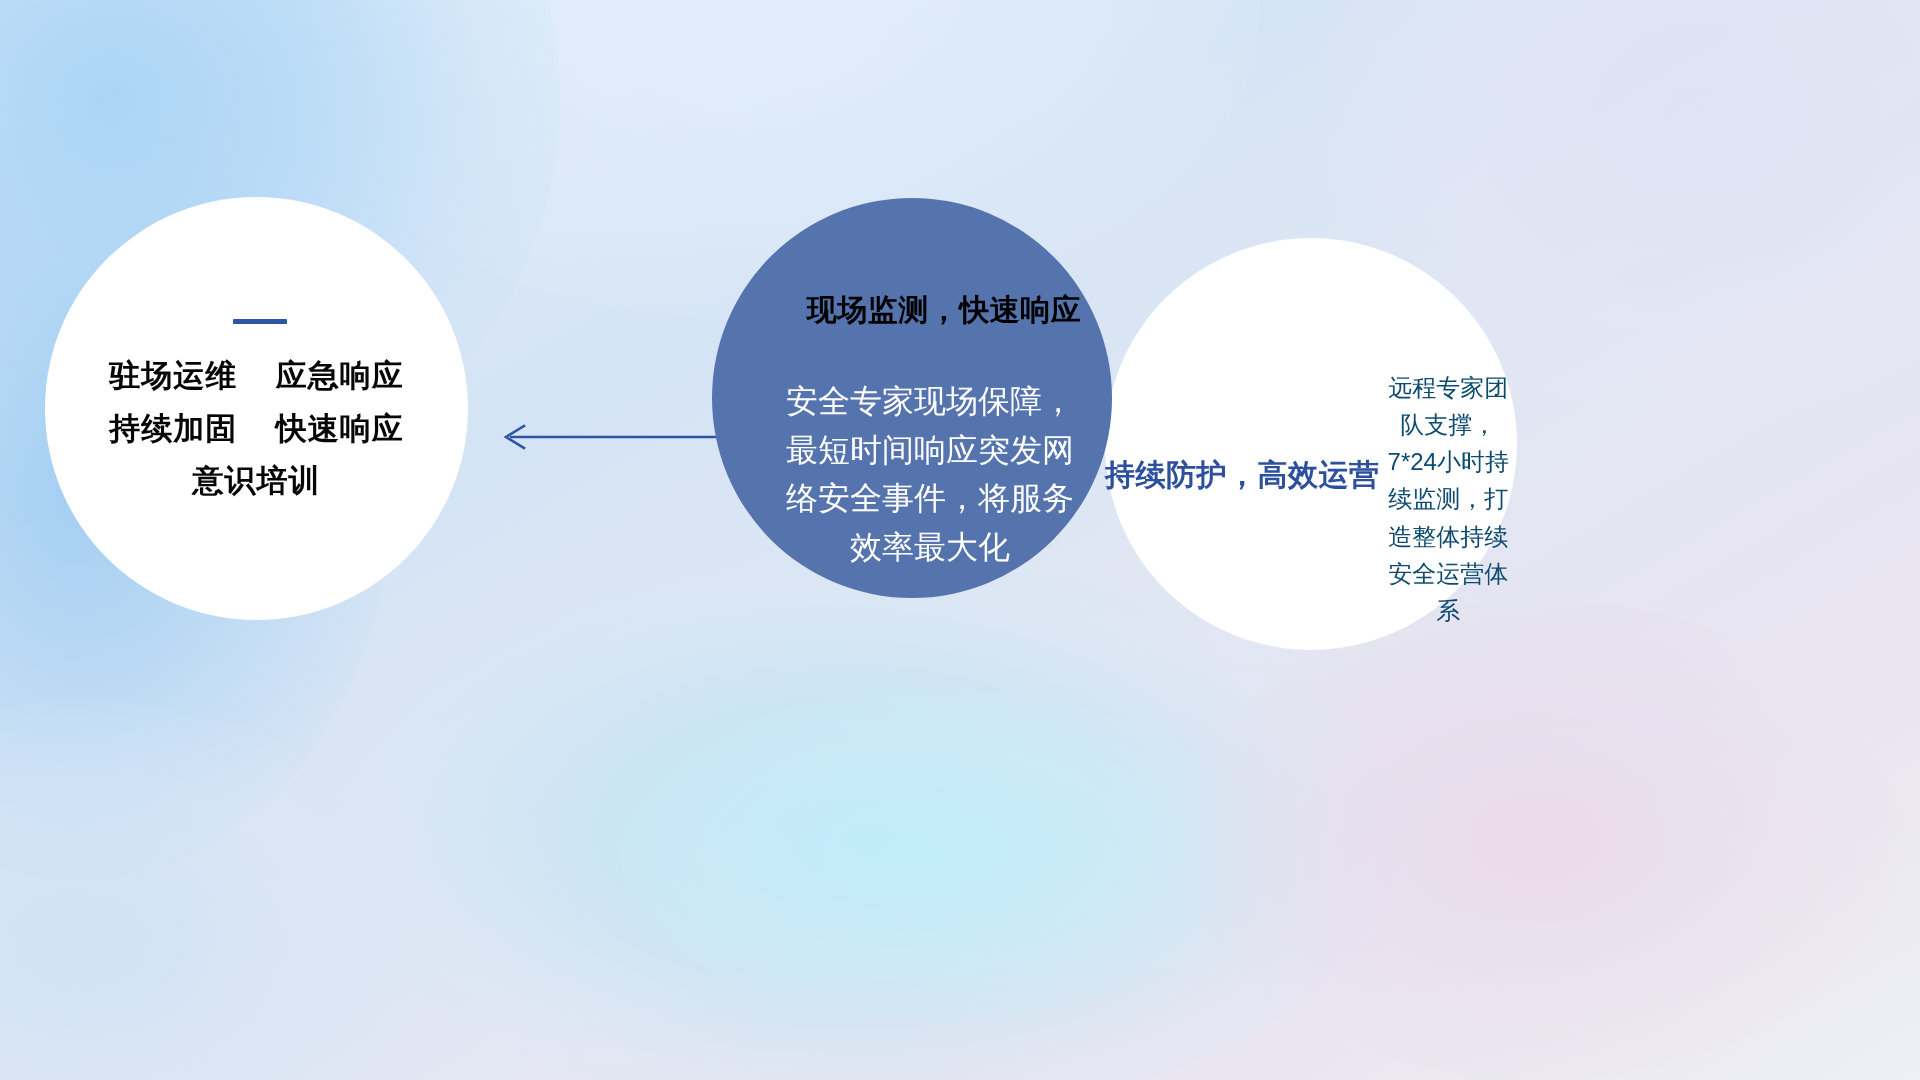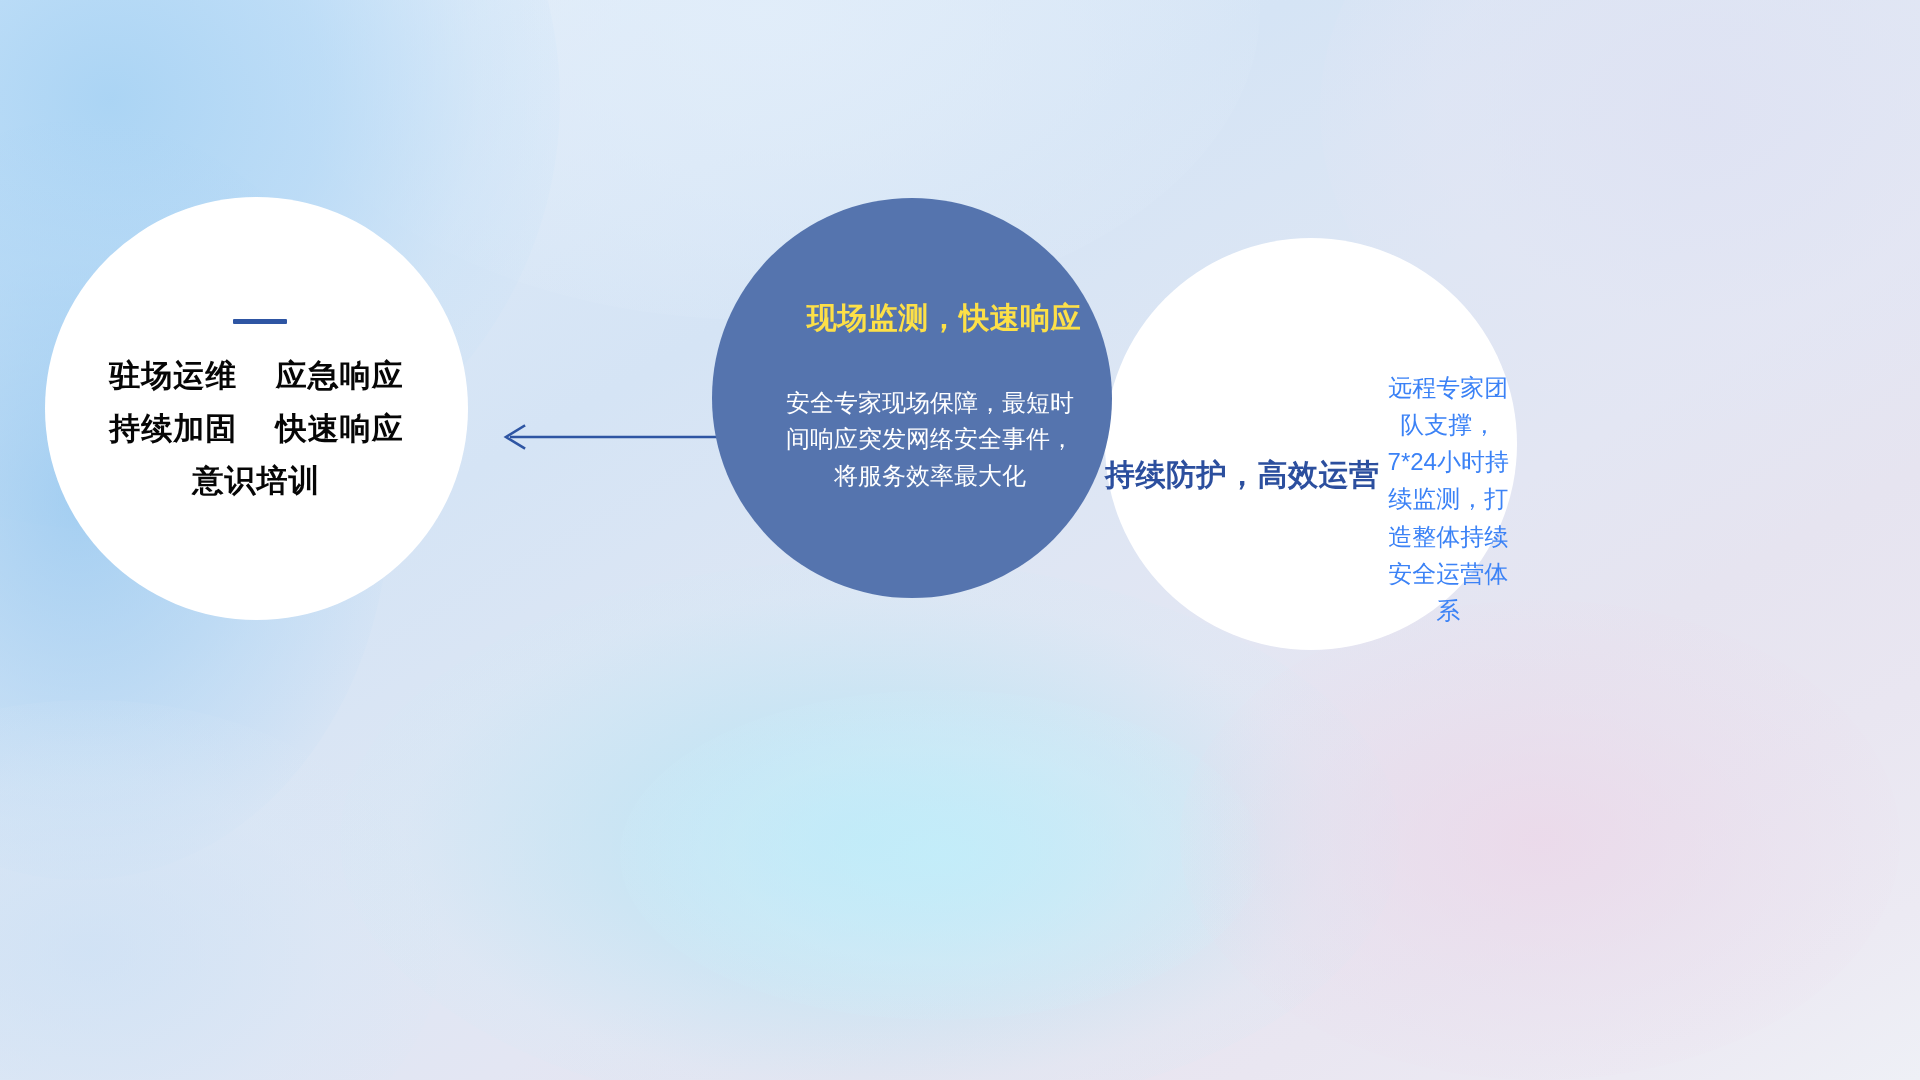--- a/index.html
+++ b/index.html
@@ -153,30 +153,29 @@
     background: #5574ae;
     display: flex;
     flex-direction: column;
     align-items: center;
     justify-content: flex-start;
     padding-top: 92px;
   }
   .mid-heading {
     font-size: 30px;
     font-weight: bold;
-    color: #fde047;
+    color: #000000;
     white-space: nowrap;
     letter-spacing: 0.5px;
     position: relative;
     left: 32px;
-    margin-top: 8px;
   }
   .mid-body {
     margin-top: 46px;
-    font-size: 24px;
+    font-size: 32px;
     color: #ffffff;
     line-height: 1.52;
     text-align: center;
     width: 290px;
     position: relative;
     left: 18px;
   }
 
   .circle-right {
     left: 1105px;
@@ -193,21 +192,21 @@
   .right-heading {
     font-size: 30px;
     font-weight: bold;
     color: #2c4f9e;
     white-space: nowrap;
     letter-spacing: 0.5px;
   }
   .right-body {
     margin-top: 48px;
     font-size: 24px;
-    color: #3b82f6;
+    color: #0c4a6e;
     line-height: 1.55;
     text-align: center;
     width: 350px;
   }
 
   
   .arrow-wrap {
     position: absolute;
     left: 494px;
     top: 424px;

